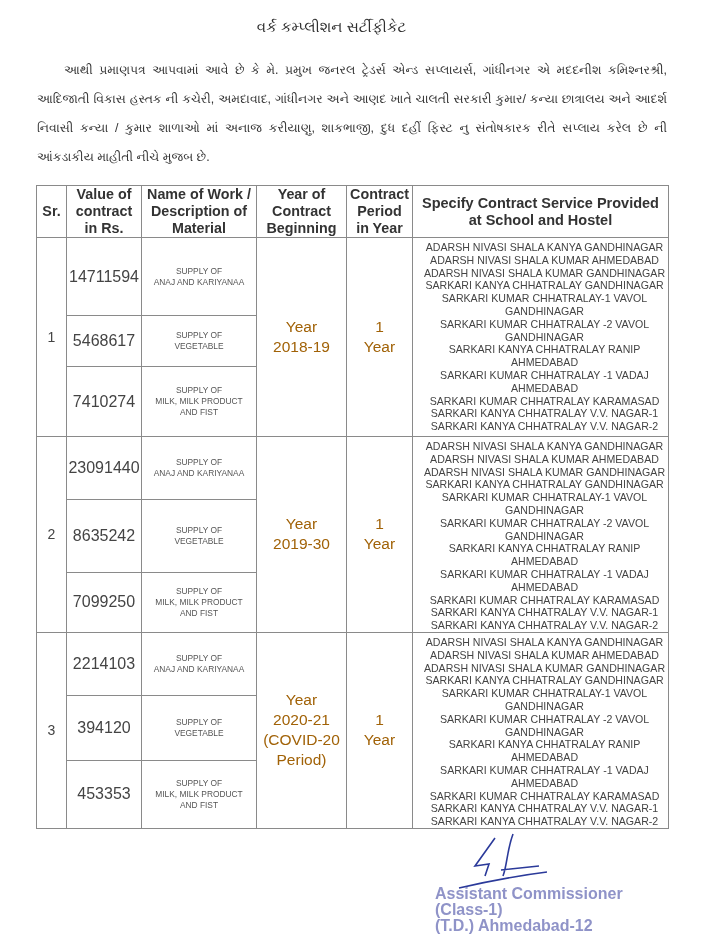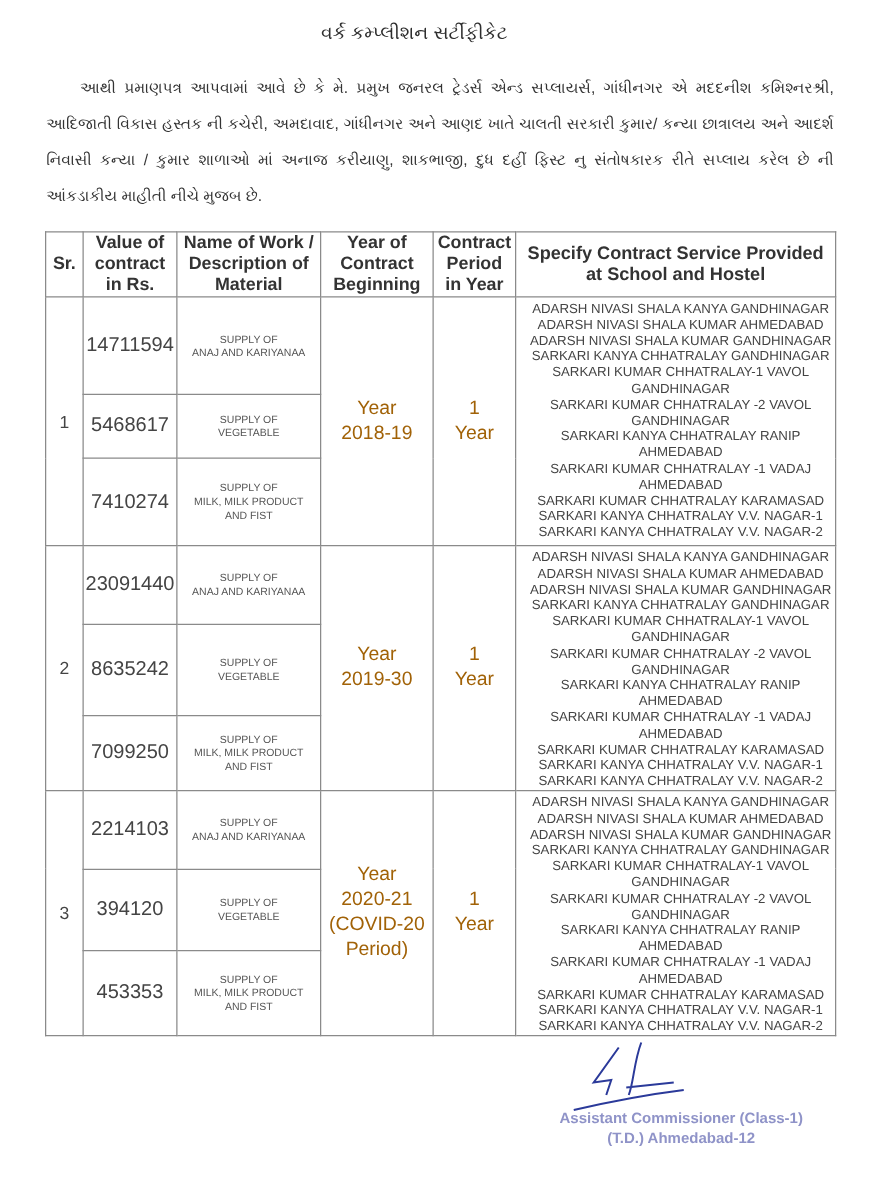--- a/index.html
+++ b/index.html
@@ -36,22 +36,22 @@
   td.places {
     text-align: center; vertical-align: top !important;
     font-size: 10.6px; line-height: 12.8px; color: #444; padding: 3px 0 0 8px !important;
     white-space: nowrap; overflow: hidden;
   }
   .place-line { display: block; }
   .sig {
     position: absolute; left: 455px; top: 830px; width: 120px; height: 60px;
   }
   .stamp {
-    position: absolute; left: 435px; top: 886px; width: 220px; text-align: center;
-    font-size: 12px; line-height: 16px; font-weight: bold; color: #8f93c8;
+    position: absolute; left: 435px; top: 886px; width: 220px; 
+    font-size: 16px; line-height: 16px; font-weight: bold; color: #8f93c8;
   }
 </style>
 </head>
 <body>
 
 <div class="title">વર્ક કમ્પ્લીશન સર્ટીફીકેટ</div>
 <div class="para">આથી પ્રમાણપત્ર આપવામાં આવે છે કે મે. પ્રમુખ જનરલ ટ્રેડર્સ એન્ડ સપ્લાયર્સ, ગાંધીનગર એ મદદનીશ કમિશ્નરશ્રી, આદિજાતી વિકાસ હસ્તક ની કચેરી, અમદાવાદ, ગાંધીનગર અને આણદ ખાતે ચાલતી સરકારી કુમાર/ કન્યા છાત્રાલય અને આદર્શ નિવાસી કન્યા / કુમાર શાળાઓ માં અનાજ કરીયાણુ, શાકભાજી, દુધ દહીં ફિસ્ટ નુ સંતોષકારક રીતે સપ્લાય કરેલ છે ની આંકડાકીય માહીતી નીચે મુજબ છે.</div>
 
 <table class="main">
   <colgroup>

